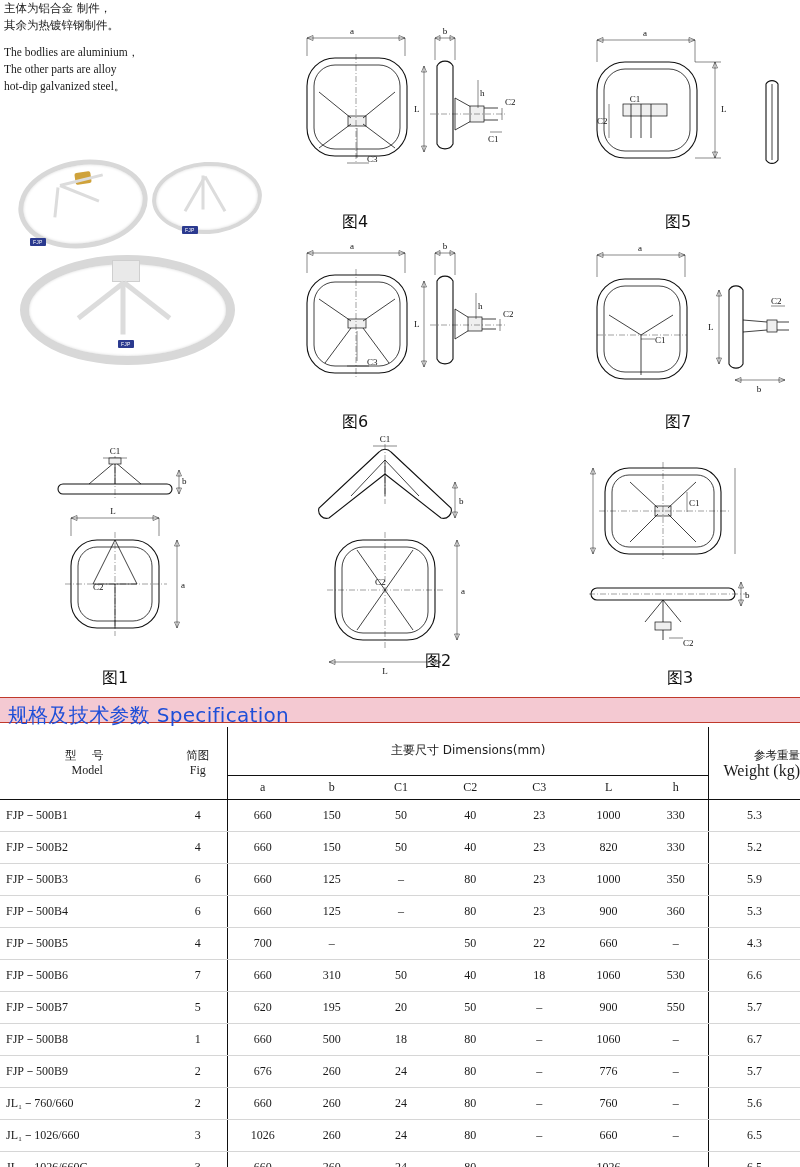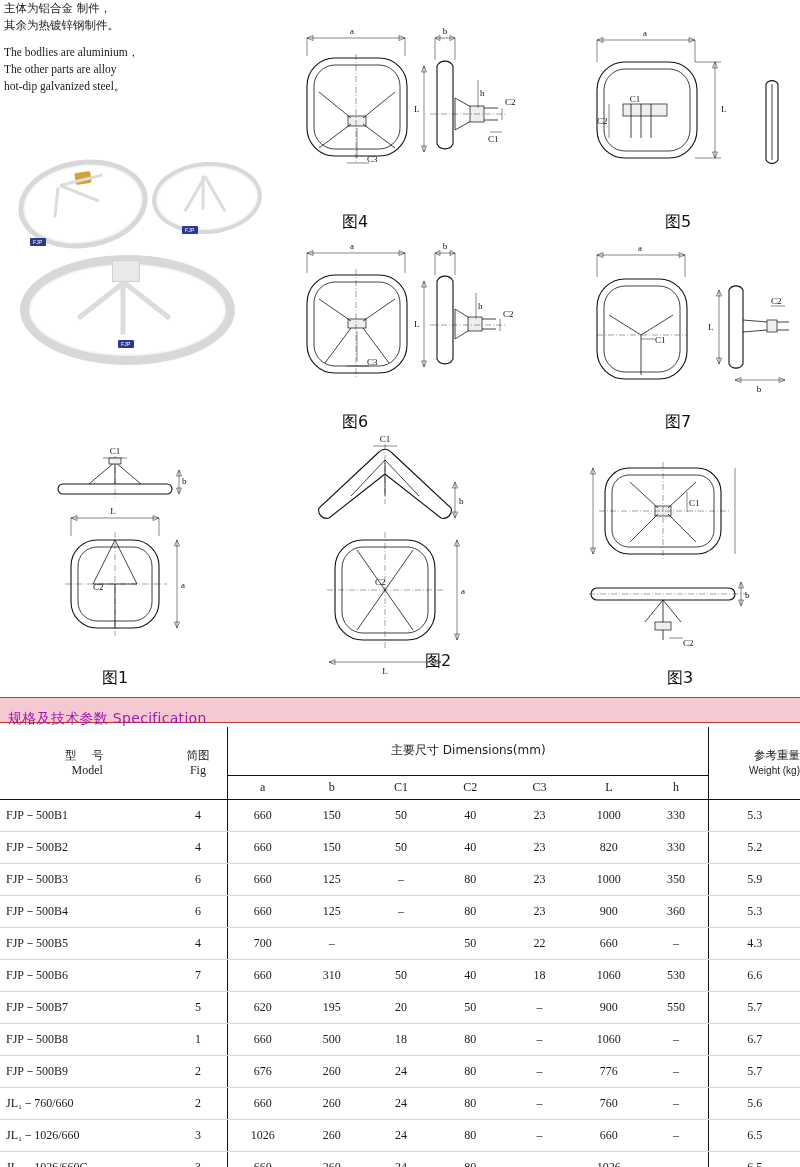--- a/index.html
+++ b/index.html
@@ -99,24 +99,24 @@
     left: 0px;
     top: 697px;
     width: 800px;
     height: 26px;
     background: #f4c9d2;
     border-top: 1.6px solid #c0392b;
     border-bottom: 1.6px solid #c0392b;
   }
   .spec-band .t {
     position: absolute;
-    left: 8px; top: 12px;
+    left: 8px; top: 4px;
     font-family: "DejaVu Sans", sans-serif;
-    font-size: 14px;
-    color: #a21caf;
+    font-size: 20px;
+    color: #1d4ed8;
     letter-spacing: .3px;
   }
 
   
   .tbl-wrap { position: absolute; left: 0px; top: 727px; width: 800px; }
   table { border-collapse: collapse; width: 800px; font-size: 11.5px; }
   thead td { border-bottom: 1px solid #111; }
   td { padding: 0; }
   .hdr-row td { height: 48px; vertical-align: middle; text-align: center; }
   .model-cell {
@@ -147,21 +147,21 @@
     font-size: 12px;
   }
   .body-row td.model-cell { text-align: left; padding-left: 6px; }
   .vline { border-left: 1px solid #111; }
   .wt-head {
     text-align: center;
     font-family: "DejaVu Sans", sans-serif;
     font-size: 11.5px;
     line-height: 15px;
   }
-  .wt-head .l2 { font-family: Liberation Sans, sans-serif; font-size: 10px; }
+  .wt-head .l2 { font-family: Liberation Serif, serif; font-size: 16px; }
 </style>
 </head>
 <body>
 
 <div class="desc">
   <div class="cn">主体为铝合金 制件，</div>
   <div class="cn">其余为热镀锌钢制件。</div>
   <div class="gap"></div>
   <div class="en">The bodlies are  aluminium，</div>
   <div class="en">The other parts are alloy</div>

